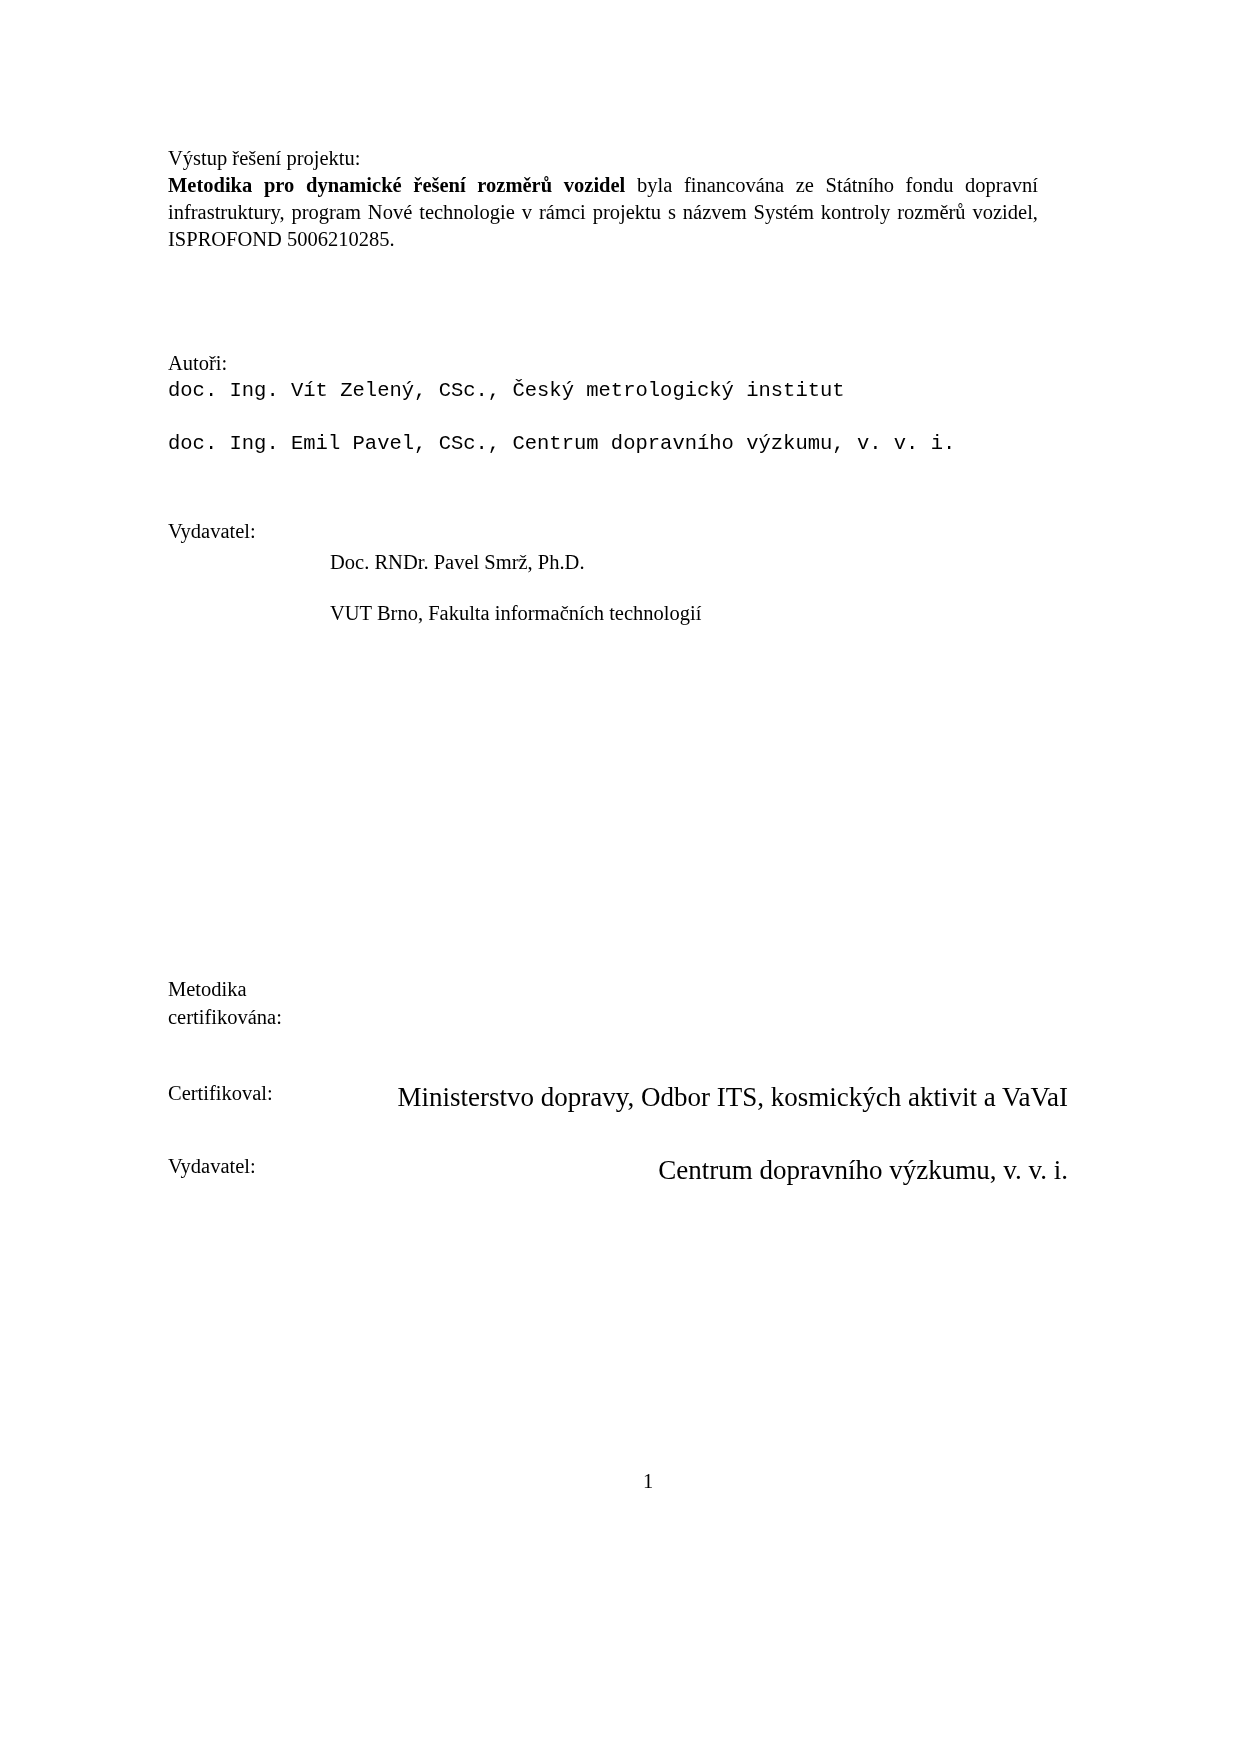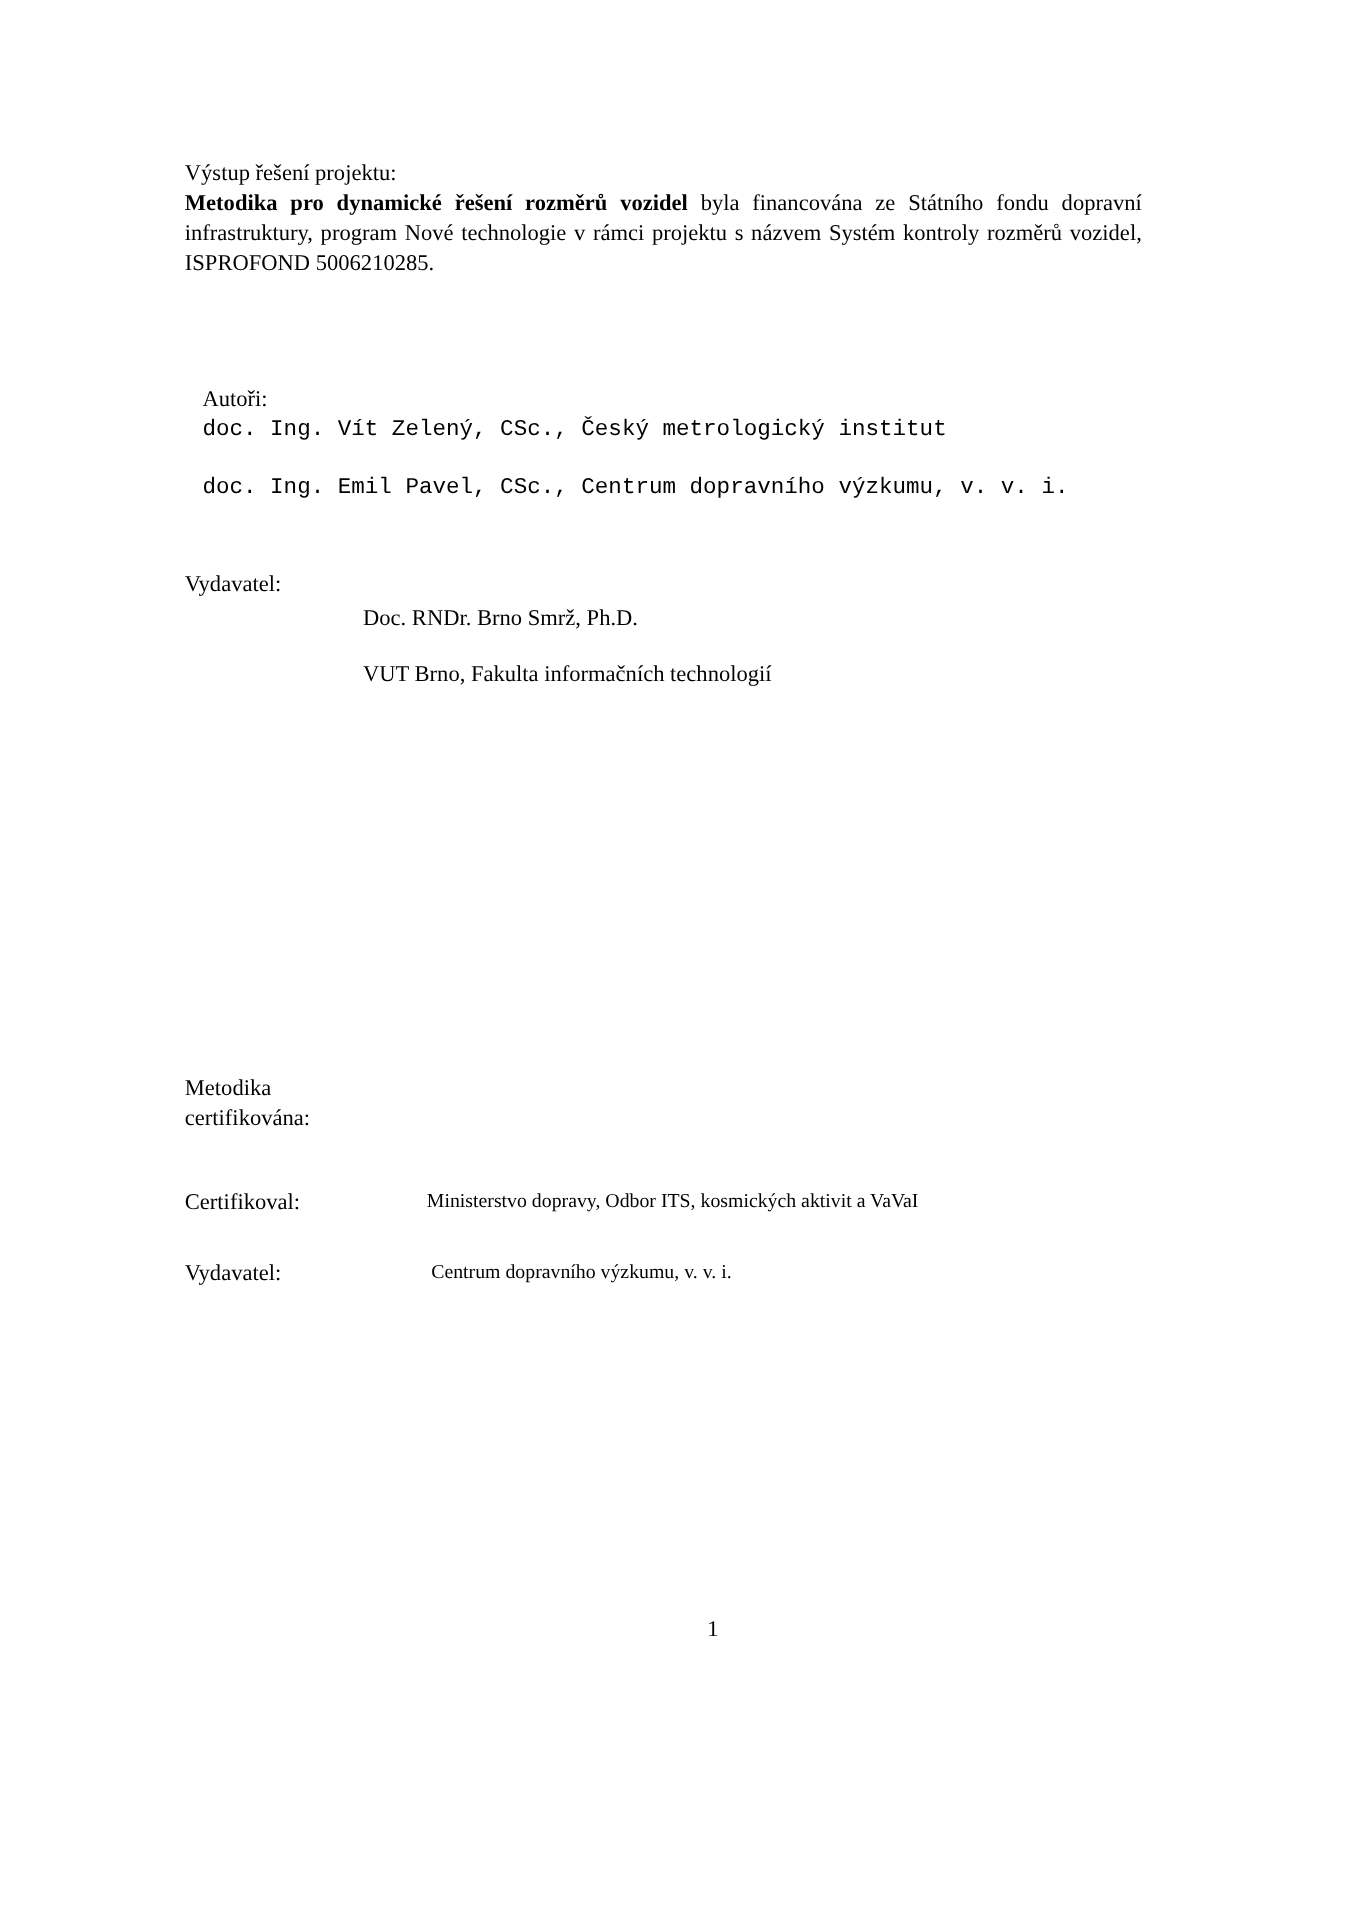--- a/index.html
+++ b/index.html
@@ -58,21 +58,21 @@
     text-justify: inter-word;
     hyphens: none;
   }
   .block-output .value-col b {
     font-weight: bold;
   }
 
   
   .block-authors {
     position: absolute;
-    left: 16px;
+    left: 0;
     top: 350px;
     width: 900px;
   }
   .block-authors .label-col {
     width: 160px;
   }
   .block-authors .value-col {
     font-size: 20.5px;
     font-family: Liberation Mono, monospace;
   }
@@ -122,21 +122,22 @@
   }
   .block-cert .cert-row {
     display: flex;
     align-items: flex-start;
     margin-bottom: 38px;
   }
   .block-cert .cert-row .label-col {
     width: 220px;
   }
   .block-cert .cert-row .value-col {
-    font-size: 18px;
+    font-size: 27px;
+    text-align: right;
   }
   .block-cert .cert-row.indented .value-col {
     padding-left: 4px;
   }
 
   
   .page-number {
     position: absolute;
     left: 0;
     right: 0;
@@ -161,21 +162,21 @@
       <div class="value-col">
         <div class="line">doc. Ing. Vít Zelený, CSc., Český metrologický institut</div>
         <div class="line">doc. Ing. Emil Pavel, CSc., Centrum dopravního výzkumu, v. v. i.</div>
       </div>
     </div>
 
     <div class="block-opponents">
       <div class="label">Vydavatel:</div>
       <div class="entries">
         <div class="entry">
-          <div class="line">Doc. RNDr. Brno Smrž, Ph.D.</div>
+          <div class="line">Doc. RNDr. Pavel Smrž, Ph.D.</div>
           <div class="line">VUT Brno, Fakulta informačních technologií</div>
         </div>
         <div class="entry-gap"></div>
       </div>
     </div>
 
     <div class="block-cert">
       <div class="cert-title">
         <div>Metodika</div>
         <div>certifikována:</div>

